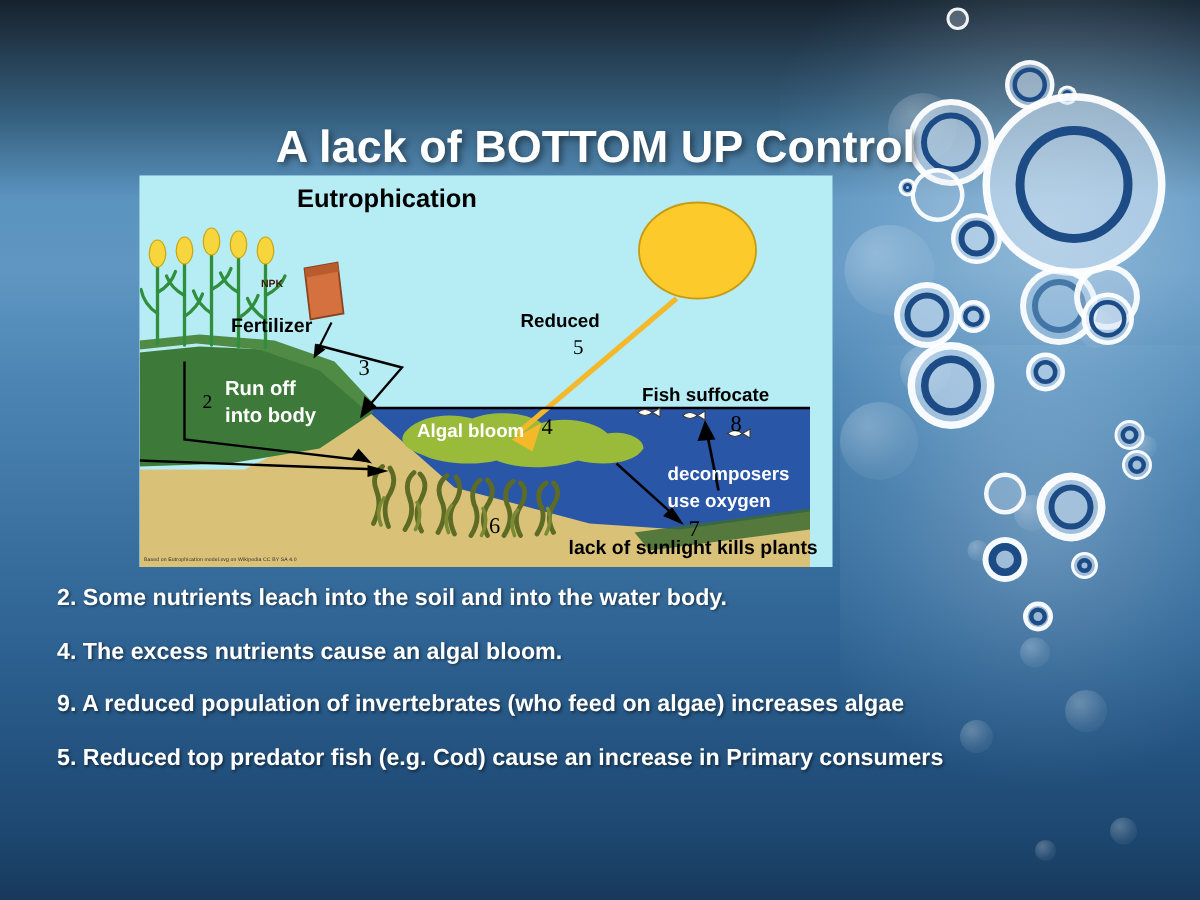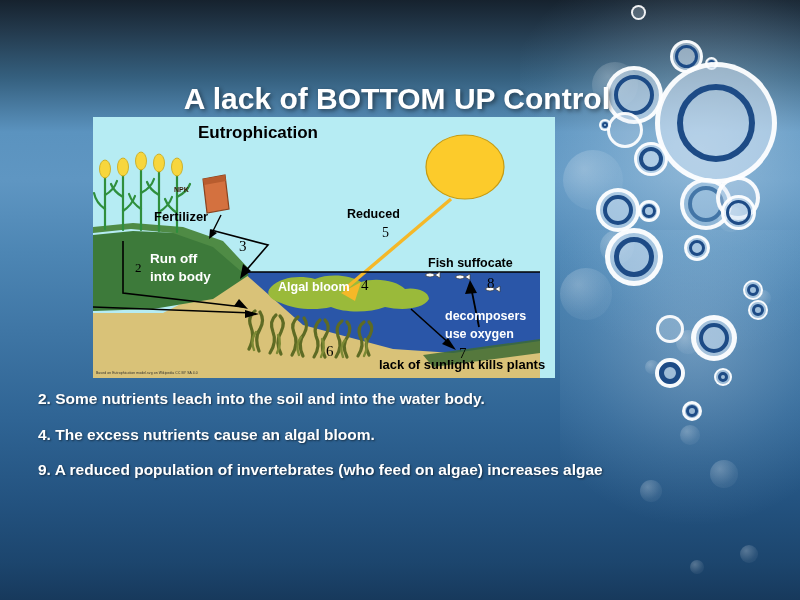--- a/index.html
+++ b/index.html
@@ -338,15 +338,16 @@
     <div class="num" style="left:366px;top:228px;font-size:15px;">7</div>
     <div class="num" style="left:394px;top:158px;font-size:15px;">8</div>
 
     <div id="credit">Based on Eutrophication model.svg on Wikipedia CC BY SA 4.0</div>
   </div>
 
   <div id="bullets">
     <div class="bullet">2. Some nutrients leach into the soil and into the water body.</div>
     <div class="bullet">4. The excess nutrients cause an algal bloom.</div>
     <div class="bullet">9. A reduced population of invertebrates (who feed on algae) increases algae</div>
+    <div class="bullet">5. Reduced top predator fish (e.g. Cod) cause an increase in Primary consumers</div>
   </div>
 
 </div>
 
 </body></html>

